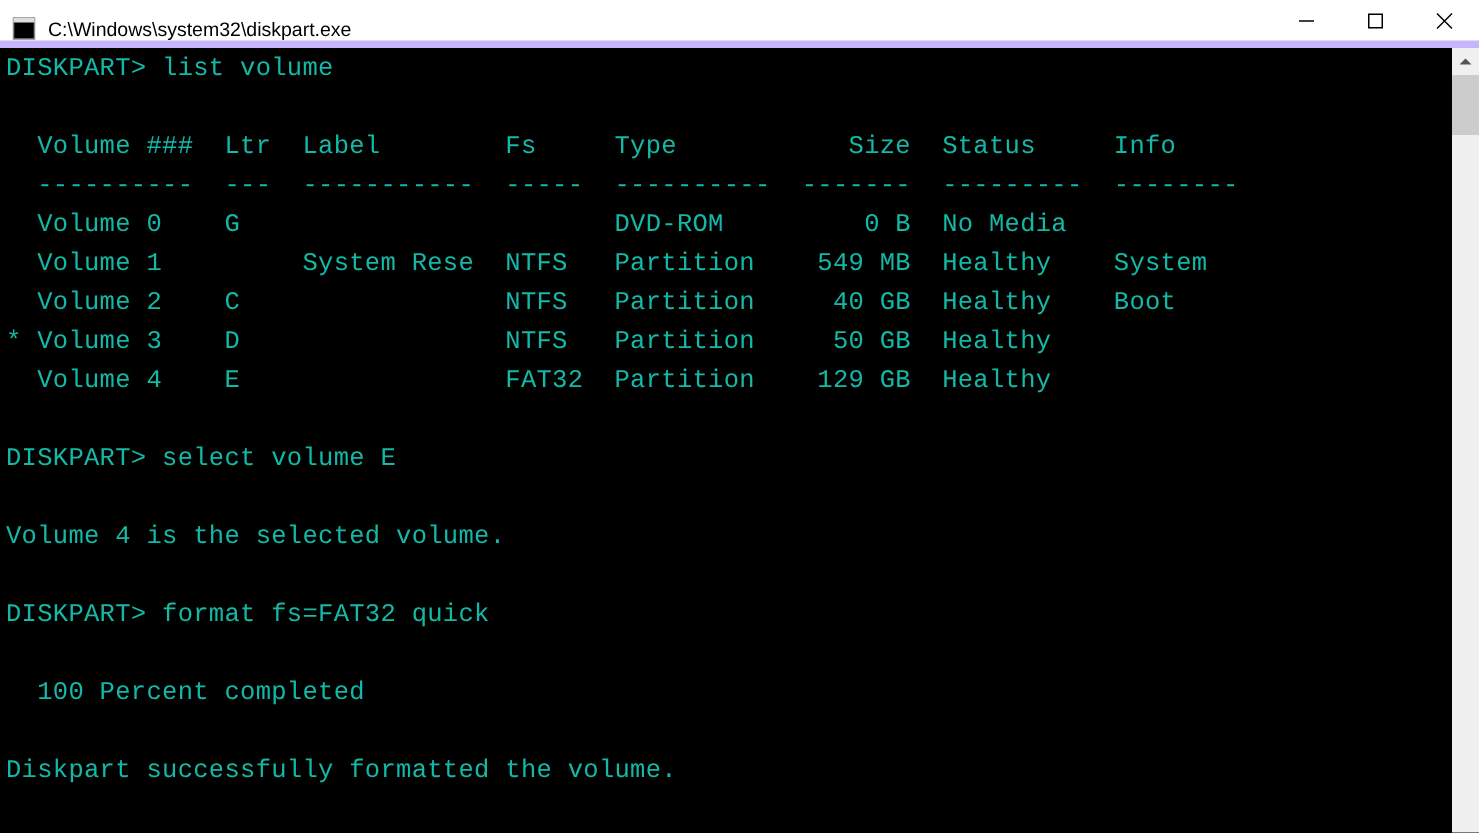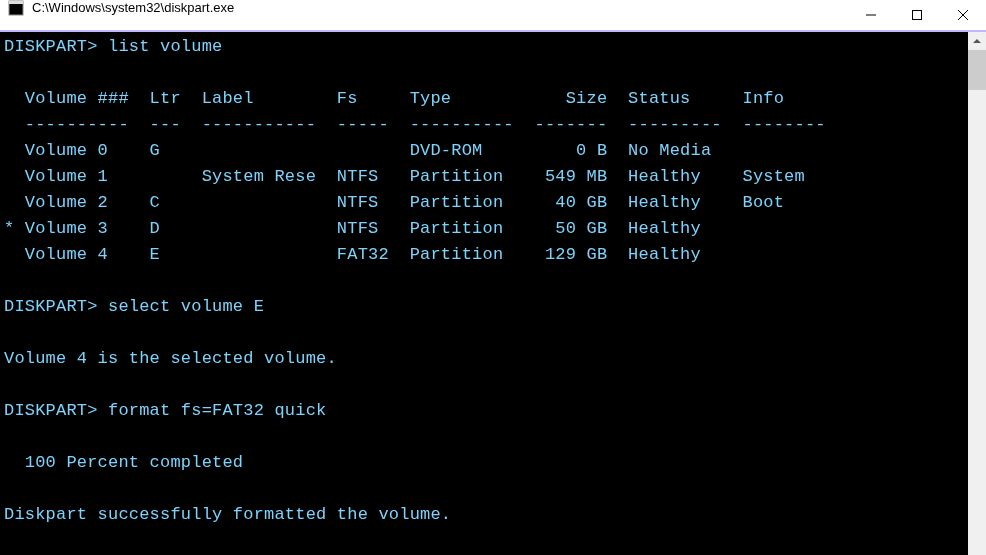--- a/index.html
+++ b/index.html
@@ -9,22 +9,22 @@
       background: #000;
       font-family: Consolas, "Courier New", monospace;
       overflow: hidden;
       display: flex;
       flex-direction: column;
     }
     .titlebar {
       height: 32px;
       background: #fff;
       display: flex;
-      align-items: flex-start;
-      border-bottom: 2px solid #c4b5fd;
+      align-items: flex-end;
+      border-bottom: 5px solid #c4b5fd;
       flex-shrink: 0;
     }
     .titlebar-icon {
       width: 16px;
       height: 16px;
       margin-left: 8px;
       margin-right: 8px;
       display: inline-flex;
       align-items: center;
       justify-content: center;
@@ -50,21 +50,21 @@
     .win-btn svg { width: 12px; height: 12px; }
     .client {
       flex: 1;
       display: flex;
       background: #000;
       position: relative;
     }
     .terminal {
       flex: 1;
       background: #000;
-      color: #7dd3fc;
+      color: #14b8a6;
       font-size: 17px;
       line-height: 26px;
       padding: 2px 0 2px 4px;
       white-space: pre;
       font-family: Consolas, "Courier New", monospace;
       letter-spacing: 0.2px;
     }
     .scrollbar {
       width: 18px;
       background: #f0f0f0;

